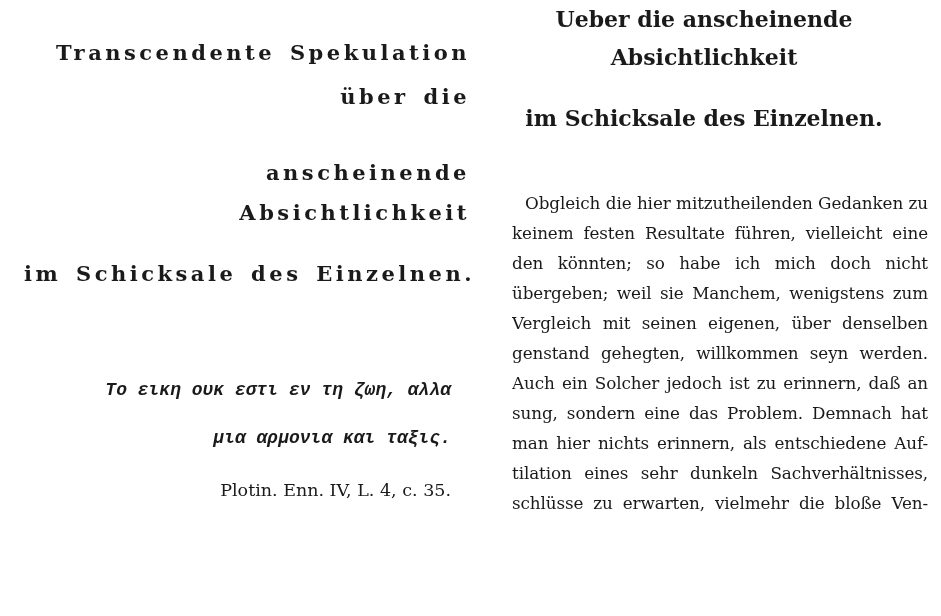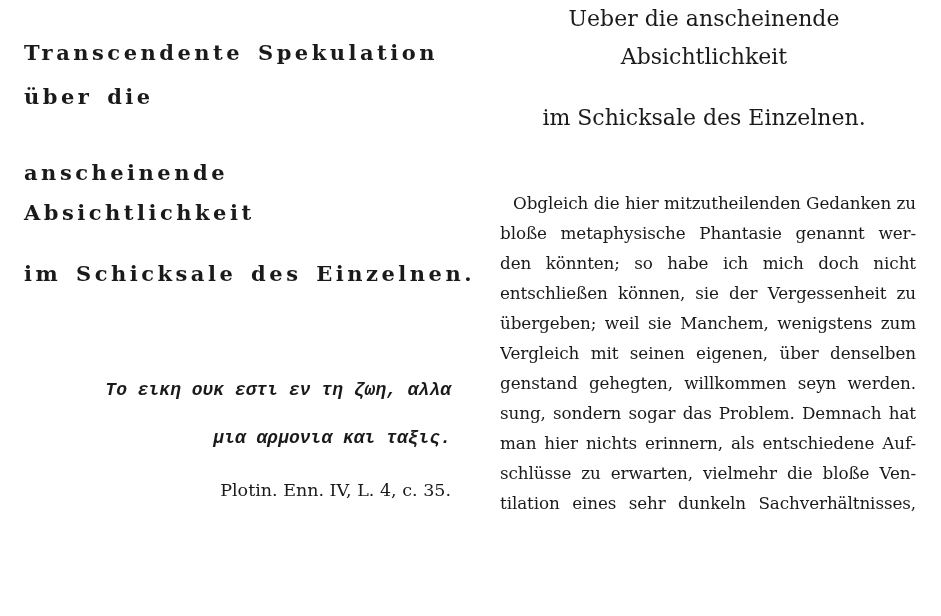--- a/index.html
+++ b/index.html
@@ -10,21 +10,21 @@
     overflow:hidden;
     font-family:"DejaVu Serif", serif;
     color:#1a1a1a;
   }
   .left-page{position:absolute;left:0;top:0;width:470px;height:616px;}
   .right-page{position:absolute;left:470px;top:0;width:471px;height:616px;}
 
   
   .title-line{
     position:absolute;left:24px;width:446px;
-    text-align:left;
+    text-align:right;
     font-weight:700;
     font-size:21px;line-height:26px;
     letter-spacing:3.5px;word-spacing:4px;
     white-space:nowrap;
   }
   .l1{top:40px}
   .l2{top:84px}
   .l3{top:160px}
   .l4{top:200px}
   .l5{top:261px}
@@ -42,31 +42,31 @@
   .citation{
     position:absolute;right:19px;top:478px;
     font-size:17.5px;line-height:24px;
     white-space:nowrap;
   }
 
   
   .h-line{
     position:absolute;left:16px;width:436px;
     text-align:center;
-    font-weight:400;
+    font-weight:700;
     font-size:22px;line-height:28px;
     white-space:nowrap;
   }
   .h1{top:5px}
   .h2{top:43px}
   .h3{top:104px}
 
   
   .body-text{
-    position:absolute;left:30px;top:188px;width:416px;
+    position:absolute;left:42px;top:188px;width:416px;
   }
   .body-line{
     height:30px;line-height:30px;
     font-size:16.8px;
     letter-spacing:-0.1px;
     text-align:justify;
     text-align-last:justify;
     overflow:hidden;
   }
   .body-line.first{text-indent:13px;}
@@ -94,26 +94,26 @@
 
   <section class="right-page">
     <div>
       <div class="h-line h1">Ueber die anscheinende</div>
       <div class="h-line h2">Absichtlichkeit</div>
       <div class="h-line h3">im Schicksale des Einzelnen.</div>
     </div>
 
     <div class="body-text">
       <div class="body-line first">Obgleich die hier mitzutheilenden Gedanken zu</div>
-      <div class="body-line">bloße metaphysische Phantasie genannt wer-</div>
+      <div class="body-line">keinem festen Resultate führen, vielleicht eine</div>
       <div class="body-line">den könnten; so habe ich mich doch nicht</div>
-      <div class="body-line">entschließen können, sie der Vergessenheit zu</div>
       <div class="body-line">übergeben; weil sie Manchem, wenigstens zum</div>
       <div class="body-line">Vergleich mit seinen eigenen, über denselben Ge-</div>
       <div class="body-line">genstand gehegten, willkommen seyn werden.</div>
-      <div class="body-line">sung, sondern sogar das Problem. Demnach hat</div>
+      <div class="body-line">Auch ein Solcher jedoch ist zu erinnern, daß an</div>
+      <div class="body-line">sung, sondern eine das Problem. Demnach hat</div>
       <div class="body-line">man hier nichts erinnern, als entschiedene Auf-</div>
+      <div class="body-line">tilation eines sehr dunkeln Sachverhältnisses,</div>
       <div class="body-line">schlüsse zu erwarten, vielmehr die bloße Ven-</div>
-      <div class="body-line">tilation eines sehr dunkeln Sachverhältnisses,</div>
     </div>
   </section>
 
 </div>
 
 </body></html>

